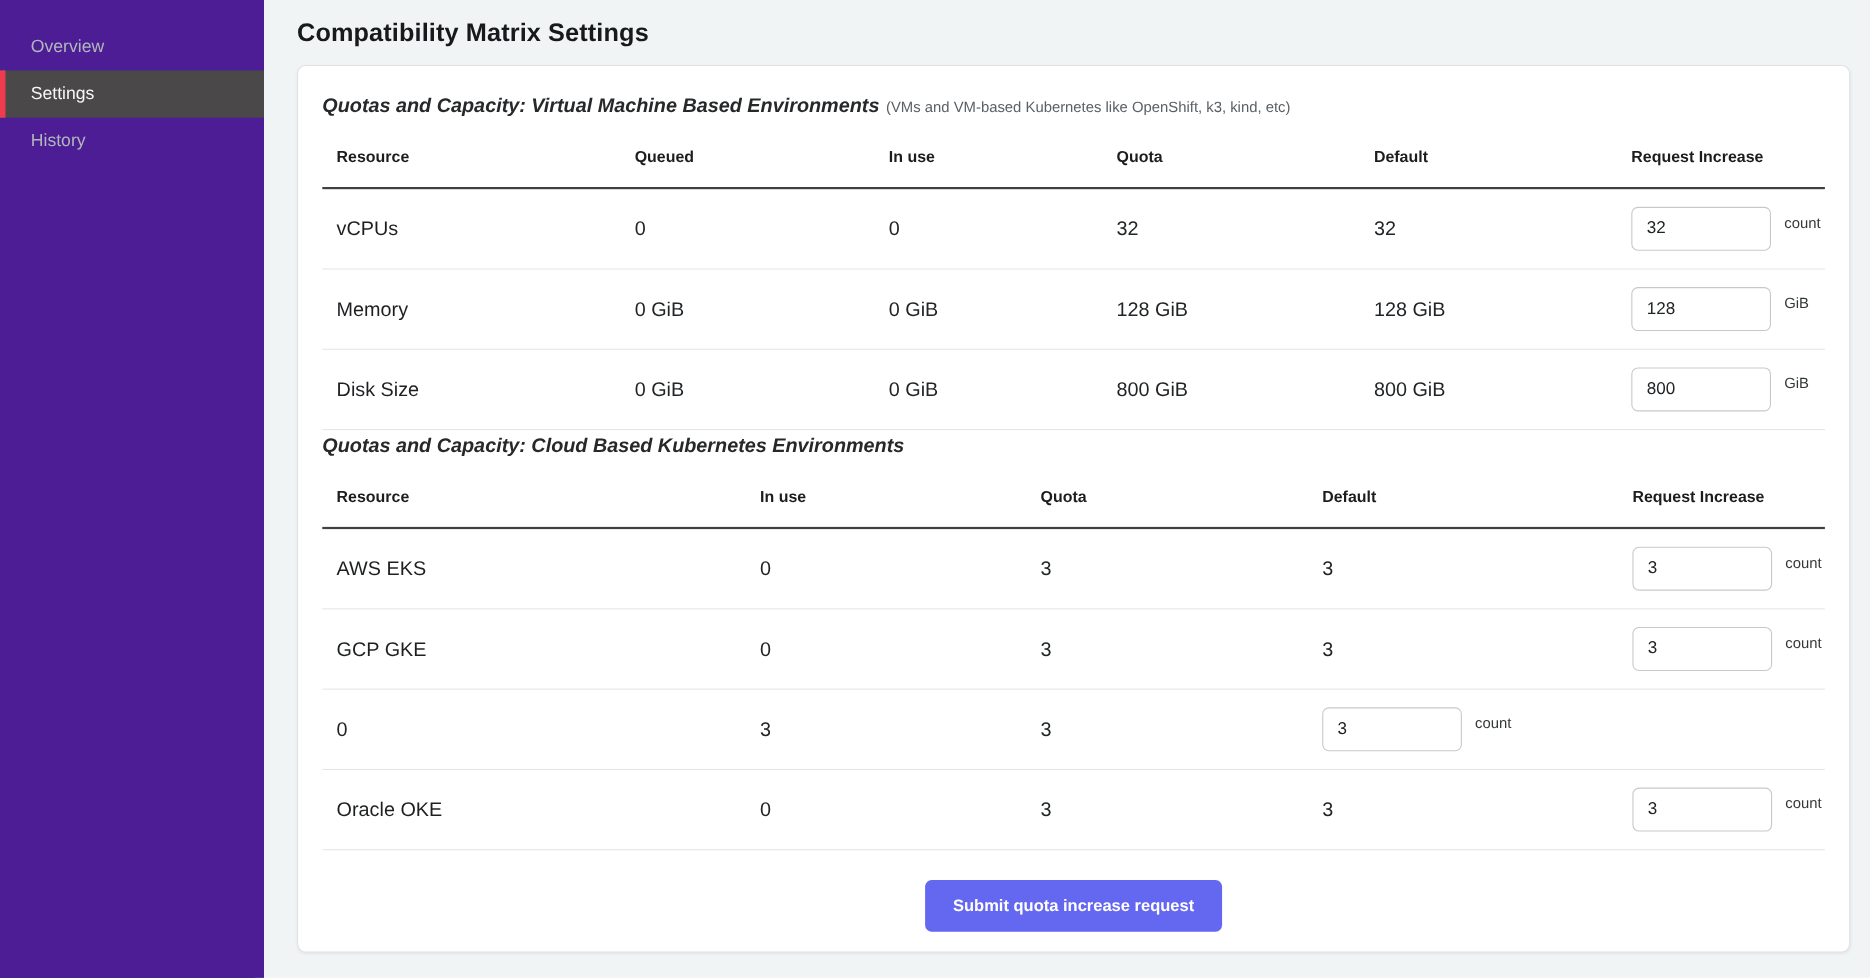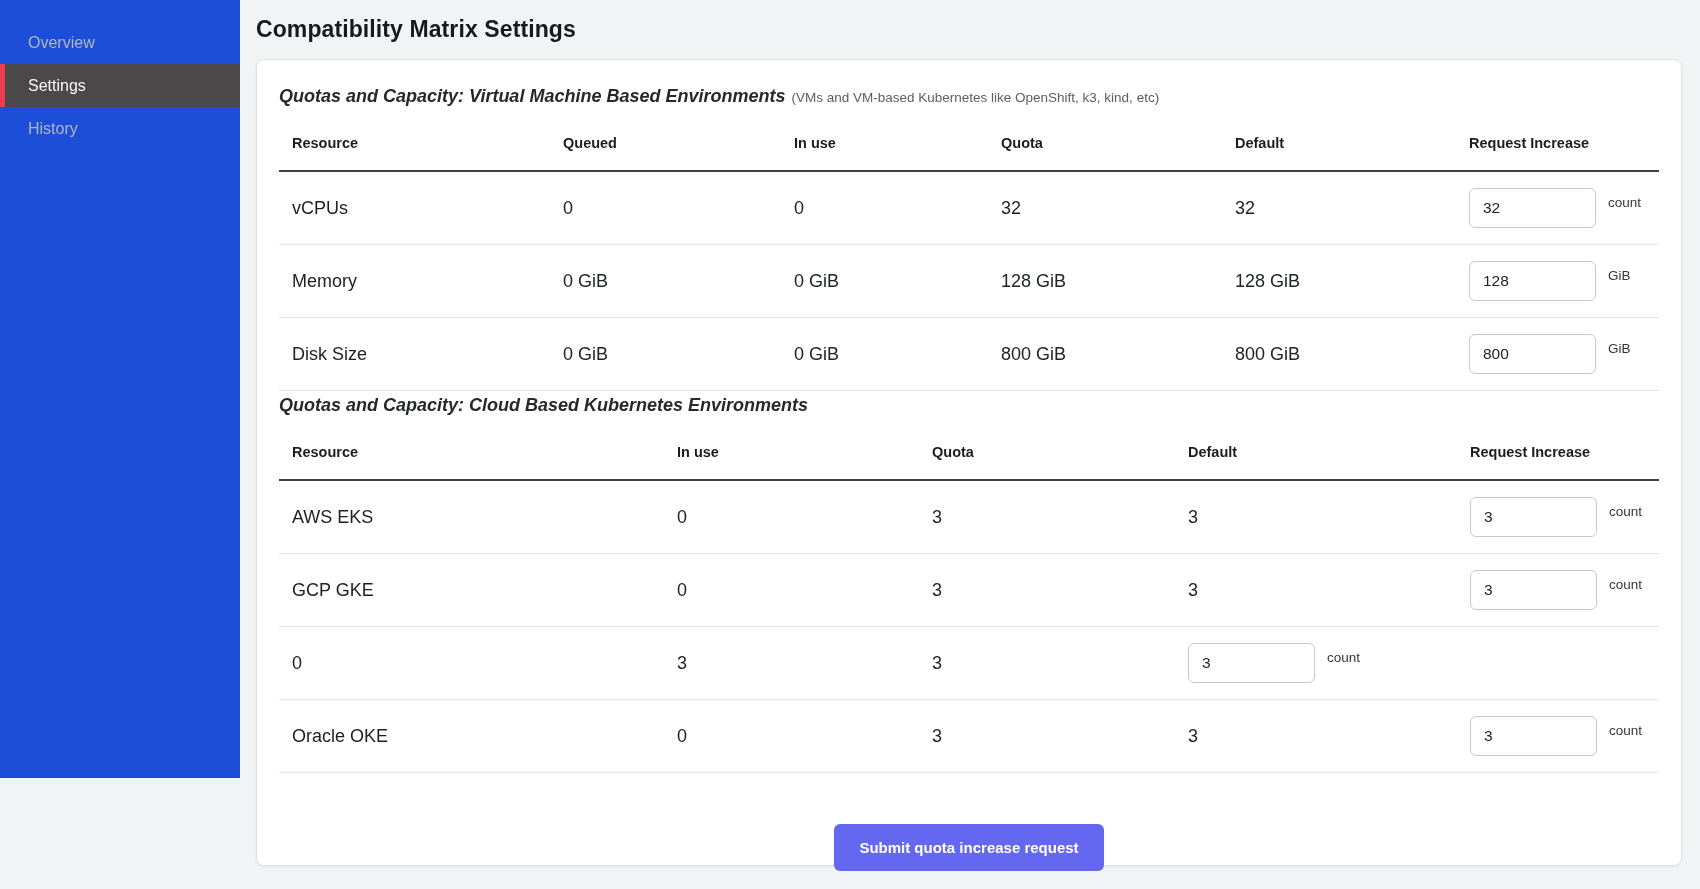--- a/index.html
+++ b/index.html
@@ -8,22 +8,22 @@
     font-family: "Liberation Sans", sans-serif;
     background: #f0f4f5;
     overflow: hidden;
     display: flex;
   }
 
   
   .sidebar {
     width: 240px;
     min-width: 240px;
-    height: 778px;
-    background: #1d4ed8;
+    height: 889px;
+    background: #4c1d95;
     padding-top: 21px;
   }
   .nav-item {
     height: 43px;
     display: flex;
     align-items: center;
     padding-left: 28px;
     font-size: 16px;
     color: #b2b7bb;
     cursor: pointer;
@@ -31,21 +31,21 @@
   .nav-item.active {
     background: #4a4848;
     color: #f7f7f7;
     border-left: 5px solid #ee3b4e;
     padding-left: 23px;
   }
 
   
   .main {
     flex: 1;
-    padding: 16px 18px 0 16px;
+    padding: 16px 18px 0 30px;
     height: 889px;
   }
   .page-title {
     font-size: 23px;
     font-weight: 700;
     color: #17191b;
     letter-spacing: 0.1px;
     margin-bottom: 16px;
   }
   .card {
@@ -128,21 +128,20 @@
     background: #6467f0;
     color: #ffffff;
     border: none;
     border-radius: 6px;
     font-family: "Liberation Sans", sans-serif;
     font-size: 15px;
     font-weight: 700;
     padding: 8px 25px;
     height: 47px;
     cursor: pointer;
-    margin-top: 24px;
   }
 </style>
 </head>
 <body>
 
 <div class="sidebar">
   <div>
       <div class="nav-item">Overview</div>
       <div class="nav-item active">Settings</div>
       <div class="nav-item">History</div>

